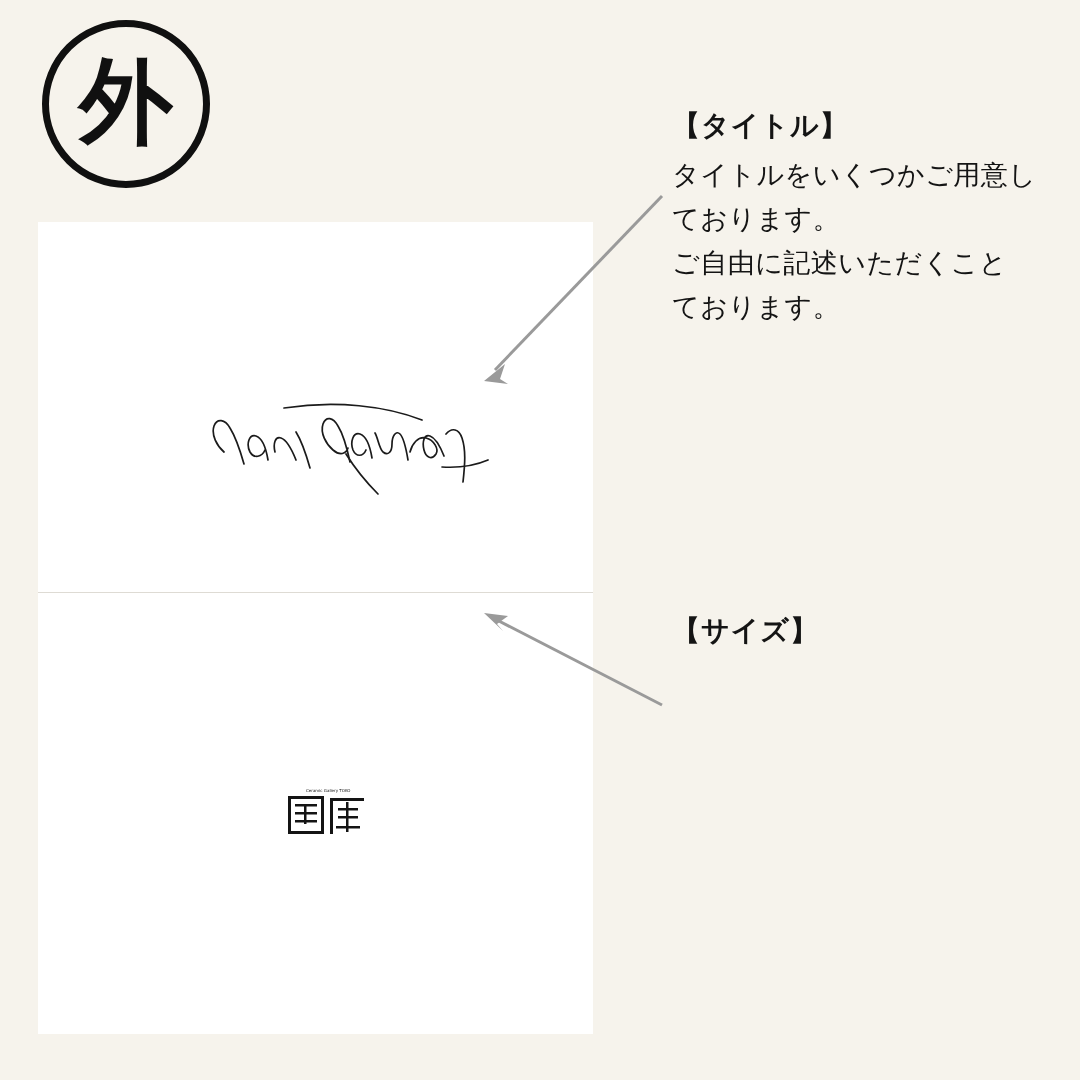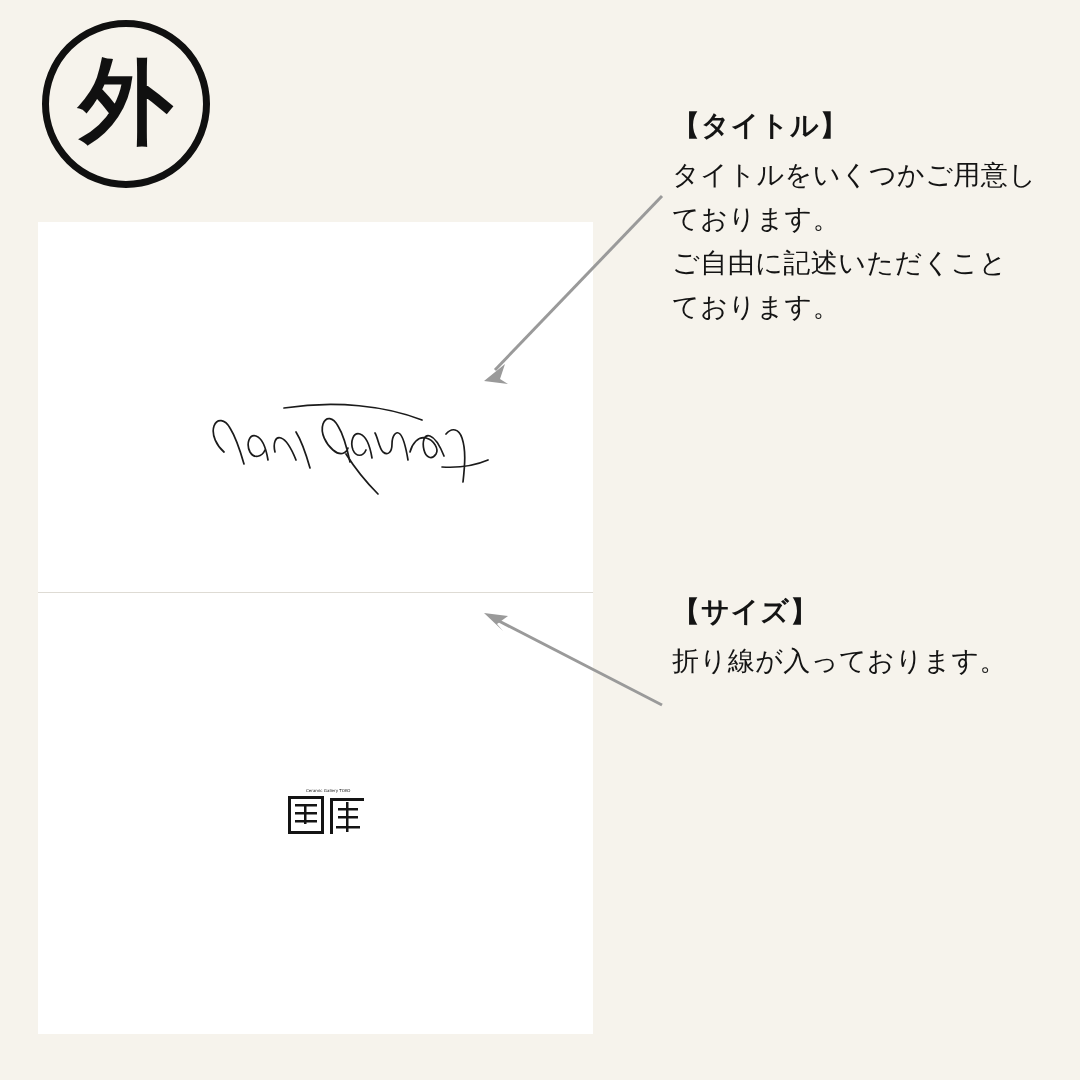--- a/index.html
+++ b/index.html
@@ -104,21 +104,21 @@
   .ann .line {
     font-size: 27px;
     font-weight: 400;
     letter-spacing: 0.5px;
     line-height: 1.62;
     margin: 0;
     white-space: nowrap;
   }
 
   .ann-title { left: 672px; top: 100px; }
-  .ann-size  { left: 672px; top: 586px; }
+  .ann-size  { left: 672px; top: 605px; }
 
   
   .arrow-layer {
     position: absolute;
     left: 0; top: 0;
     width: 1080px; height: 1080px;
     pointer-events: none;
   }
 </style>
 </head>
@@ -188,14 +188,13 @@
 <div class="ann ann-title">
   <p class="head">【タイトル】</p>
   <p class="line">タイトルをいくつかご用意し</p>
   <p class="line">ております。</p>
   <p class="line">ご自由に記述いただくこと</p>
   <p class="line">ております。</p>
 </div>
 
 <div class="ann ann-size">
   <p class="head">【サイズ】</p>
-  <p class="line">折り線が入っております。</p>
 </div>
 
 </body></html>

